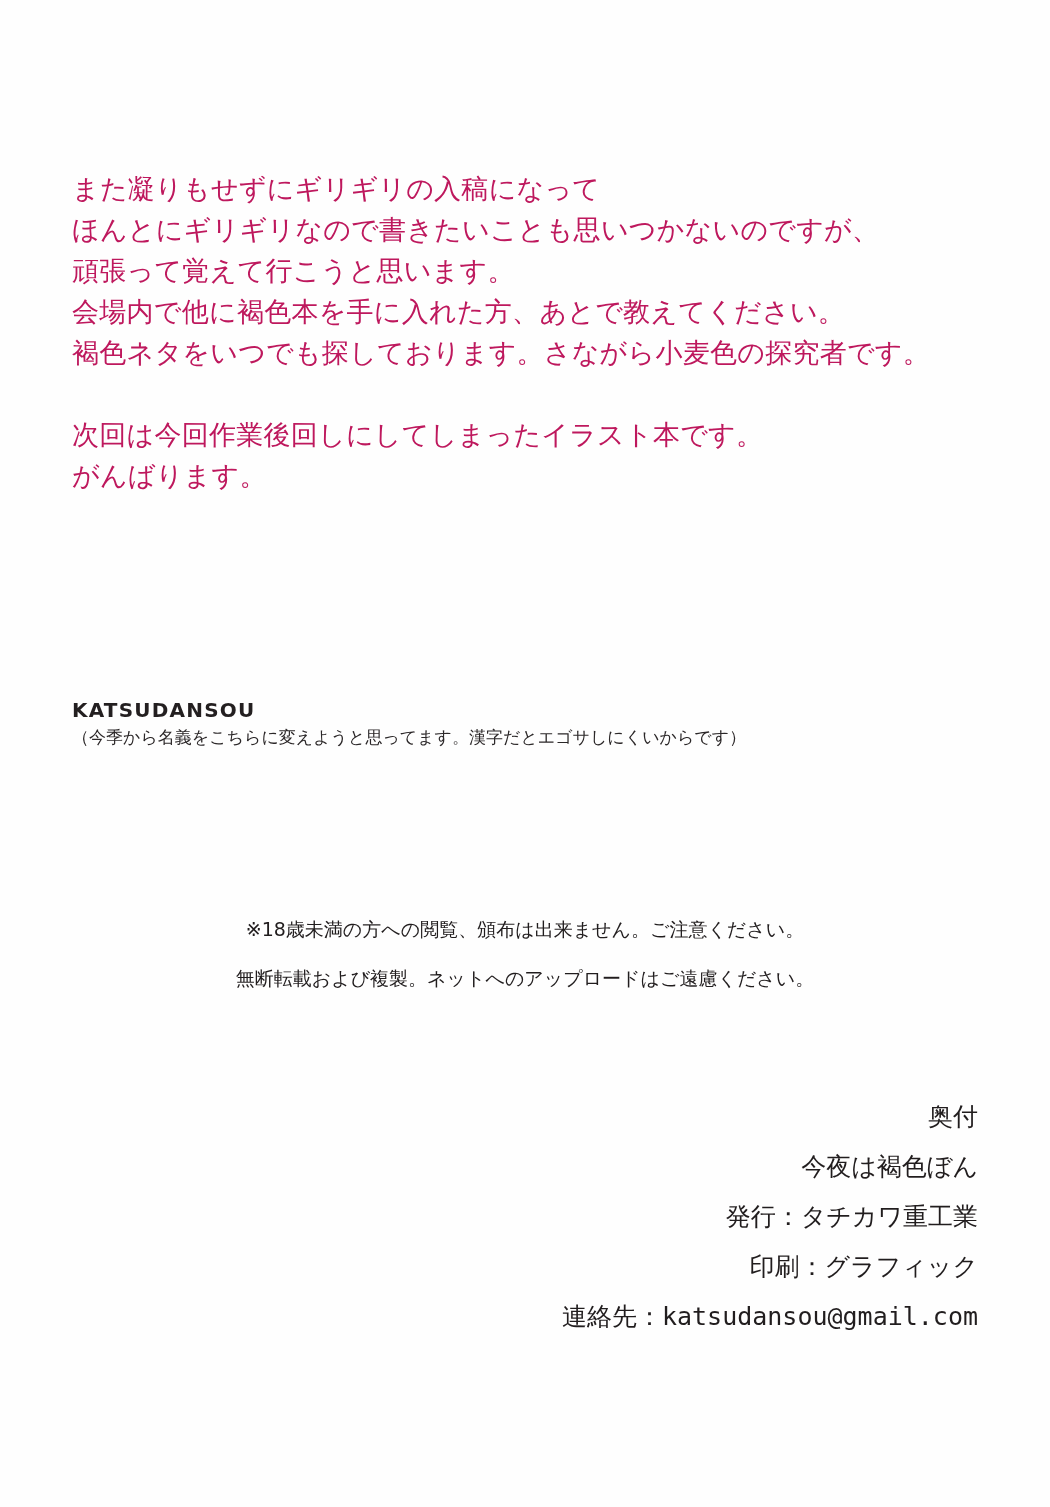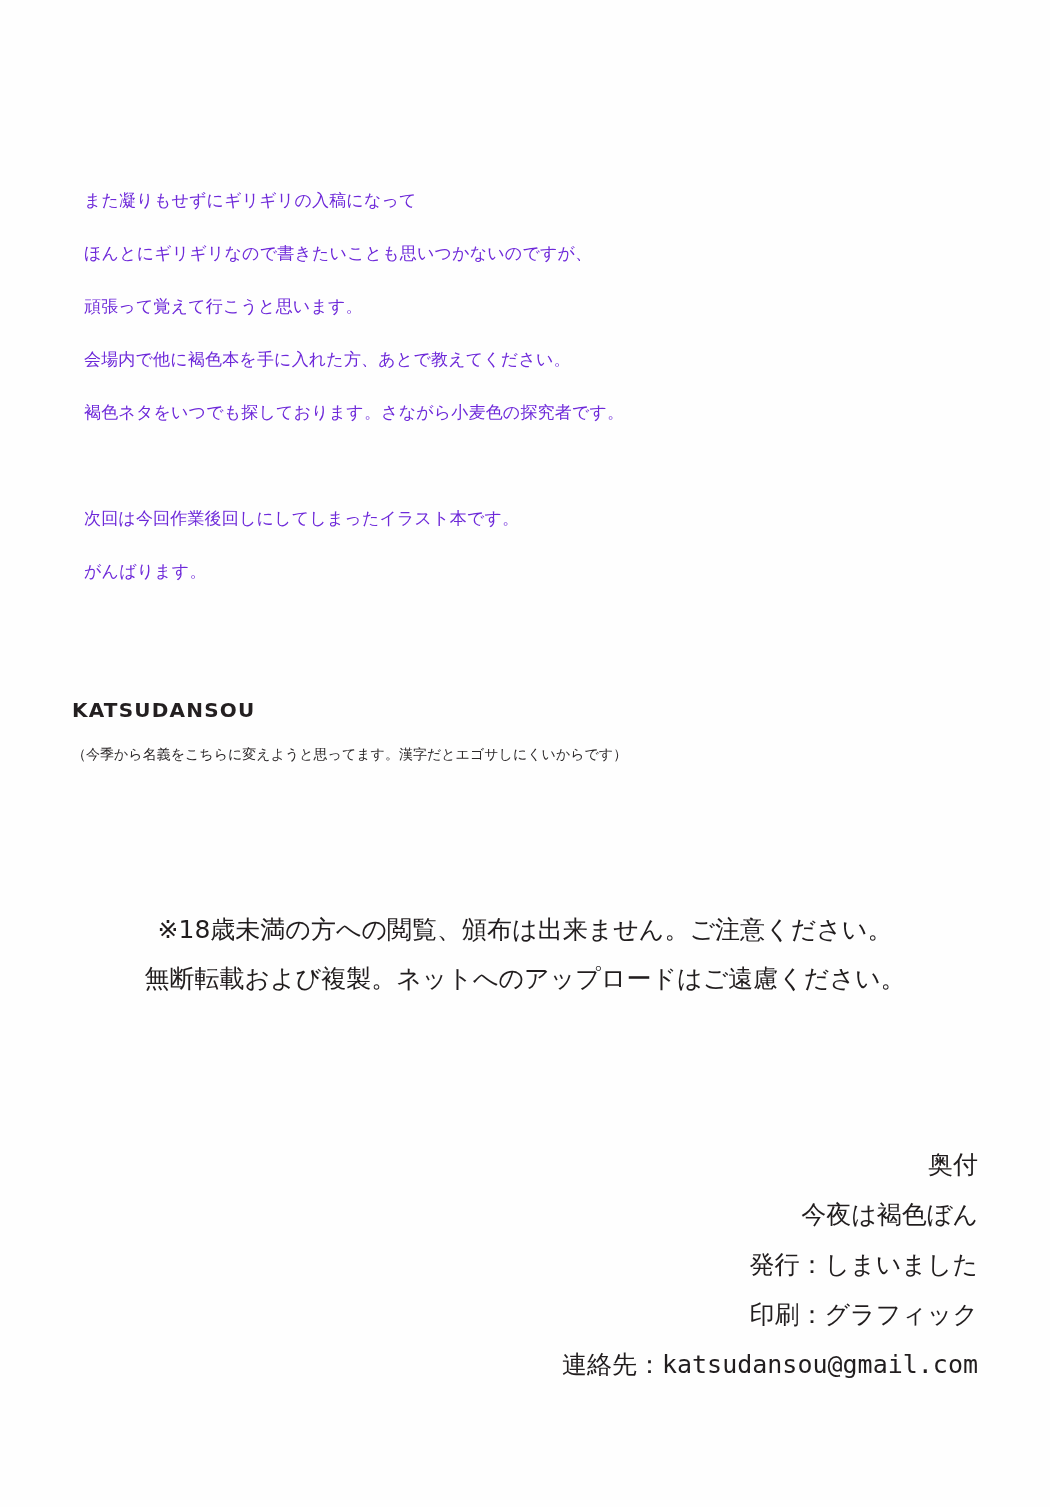--- a/index.html
+++ b/index.html
@@ -22,72 +22,72 @@
   }
 
   
   .afterword {
     position: absolute;
     left: 72px;
     top: 168px;
     width: 880px;
   }
   .afterword p {
-    margin: 12px;
-    font-size: 17px;
+    margin: 0;
+    font-size: 27px;
     line-height: 41px;
     letter-spacing: 0.01em;
-    color: #6d28d9;
+    color: #be185d;
     white-space: pre;
   }
   .afterword .gap {
     height: 41px;
   }
 
   
   .signature {
     position: absolute;
     left: 72px;
     top: 698px;
   }
   .sig-name {
     font-family: "DejaVu Sans", "Liberation Sans", sans-serif;
     font-weight: bold;
     font-size: 20px;
     letter-spacing: 0.06em;
     color: #231f20;
   }
   .sig-note {
-    margin-top: 19px;
-    font-size: 14px;
+    margin-top: 2px;
+    font-size: 17px;
     line-height: 26px;
     color: #2b2728;
     white-space: pre;
   }
 
   
   .notice {
     position: absolute;
     left: 0;
     right: 0;
     top: 905px;
     text-align: center;
   }
   .notice div {
-    font-size: 25px;
+    font-size: 19px;
     line-height: 49px;
     color: #211d1e;
     white-space: pre;
   }
 
   
   .colophon {
     position: absolute;
     right: 72px;
-    top: 1140px;
+    top: 1092px;
     text-align: right;
   }
   .colophon div {
     font-size: 25px;
     line-height: 50px;
     color: #211d1e;
     white-space: pre;
   }
   .colophon .mono {
     font-family: "DejaVu Sans Mono", "Liberation Mono", monospace;
@@ -115,18 +115,18 @@
   </div>
 
   <div class="notice">
     <div>※18歳未満の方への閲覧、頒布は出来ません。ご注意ください。</div>
     <div>無断転載および複製。ネットへのアップロードはご遠慮ください。</div>
   </div>
 
   <div class="colophon">
     <div>奥付</div>
     <div>今夜は褐色ぼん</div>
-    <div>発行：しまいました</div>
+    <div>発行：タチカワ重工業</div>
     <div>印刷：グラフィック</div>
     <div class="mono">連絡先：katsudansou@gmail.com</div>
   </div>
 
 </div>
 
 </body></html>

